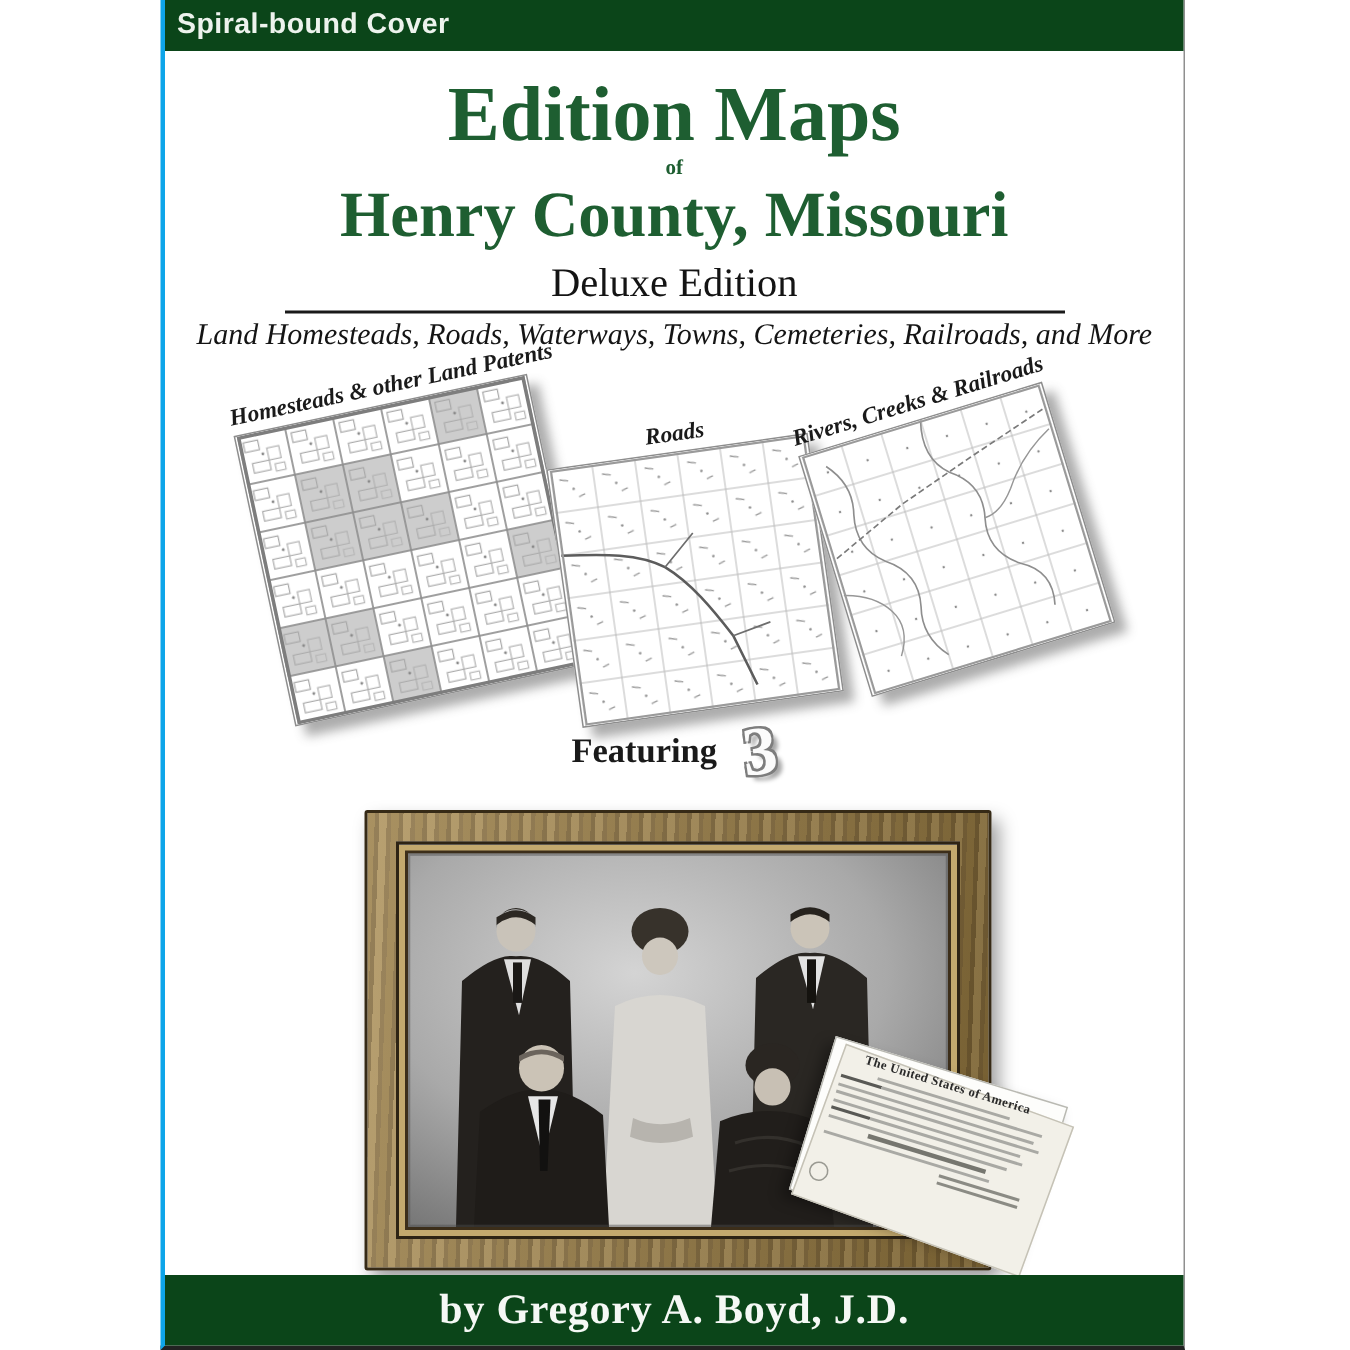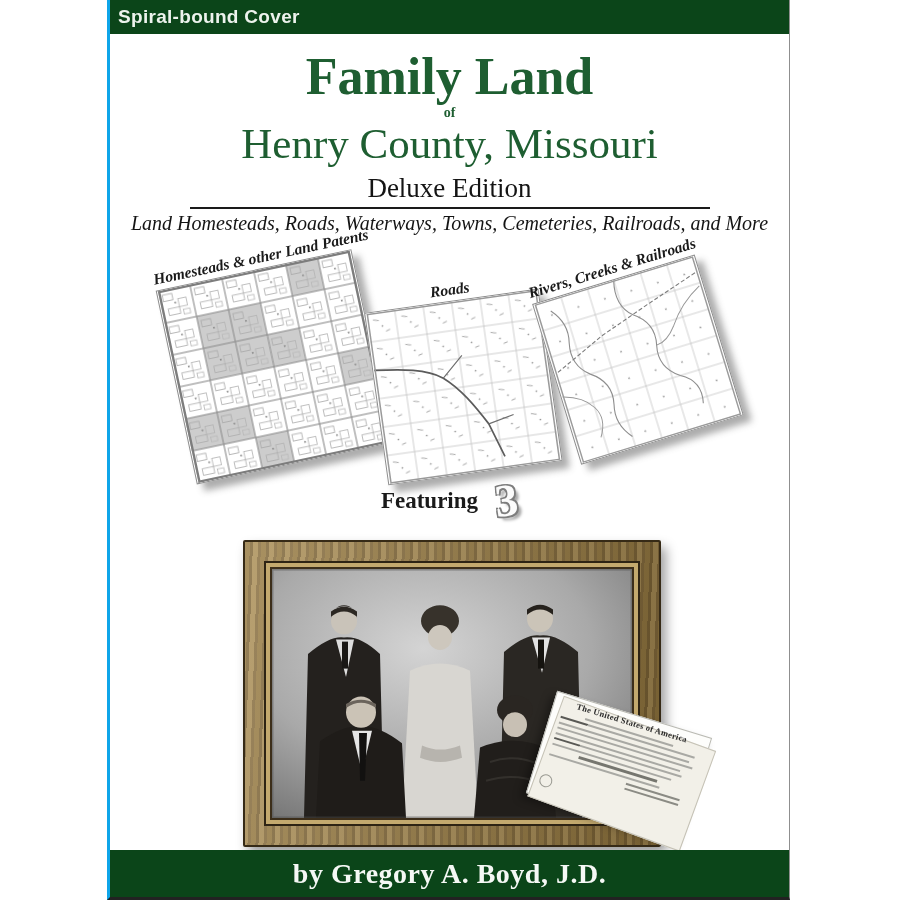--- a/index.html
+++ b/index.html
@@ -14,21 +14,21 @@
   .topbar span{font-family:"Liberation Sans", sans-serif;font-size:19px;font-weight:700;
                color:#edf3ed;padding-left:8px;letter-spacing:.3px;}
   
   .bottombar{position:absolute;left:0;bottom:0;width:100%;height:47px;background:#0b4519;
              display:flex;align-items:center;justify-content:center;}
   .bottombar span{font-size:28px;font-weight:600;color:#f5f8f5;letter-spacing:.5px;}
   
   .titleblock{position:absolute;top:50px;left:0;width:100%;text-align:center;color:#1e5e31;}
   .t1{font-size:52px;font-weight:700;line-height:1.05;}
   .t-of{font-size:14px;font-weight:700;line-height:1;margin-top:1px;}
-  .t2{font-size:43px;font-weight:400;line-height:1.1;}
+  .t2{font-size:43px;font-weight:700;line-height:1.1;}
   .edition{font-size:27px;font-weight:400;color:#141414;margin-top:6px;}
   .rule{width:520px;height:0;border-top:2px solid #1a1a1a;margin:3px auto 3px auto;}
   .tagline{font-size:20px;font-style:italic;color:#141414;}
   
   .map{position:absolute;transform-origin:center;}
   .map .mlabel{text-align:center;font-weight:700;font-style:italic;font-size:15.5px;
                color:#1a1a1a;white-space:nowrap;margin-bottom:2px;}
   .map .msheet{background:#fff;box-shadow:6px 8px 7px rgba(70,70,70,.45);border:1px solid #8d8d8d;}
   .map svg{display:block;}
   .map1{left:62px;top:248px;width:200px;transform:rotate(-12deg);}
@@ -71,21 +71,21 @@
 <body>
 
 <div class="page">
   <div class="cover">
 
     <div class="topbar">
       <span>Spiral-bound Cover</span>
     </div>
 
     <div class="titleblock">
-      <div class="t1">Family Land</div>
+      <div class="t1">Edition Maps</div>
       <div class="t-of">of</div>
       <div class="t2">Henry County, Missouri</div>
       <div class="edition">Deluxe Edition</div>
       <div class="rule"></div>
       <div class="tagline">Land Homesteads, Roads, Waterways, Towns, Cemeteries, Railroads, and More</div>
     </div>
 
     <div class="map map1">
       <div class="mlabel">Homesteads &amp; other Land Patents</div>
       <div class="msheet">

